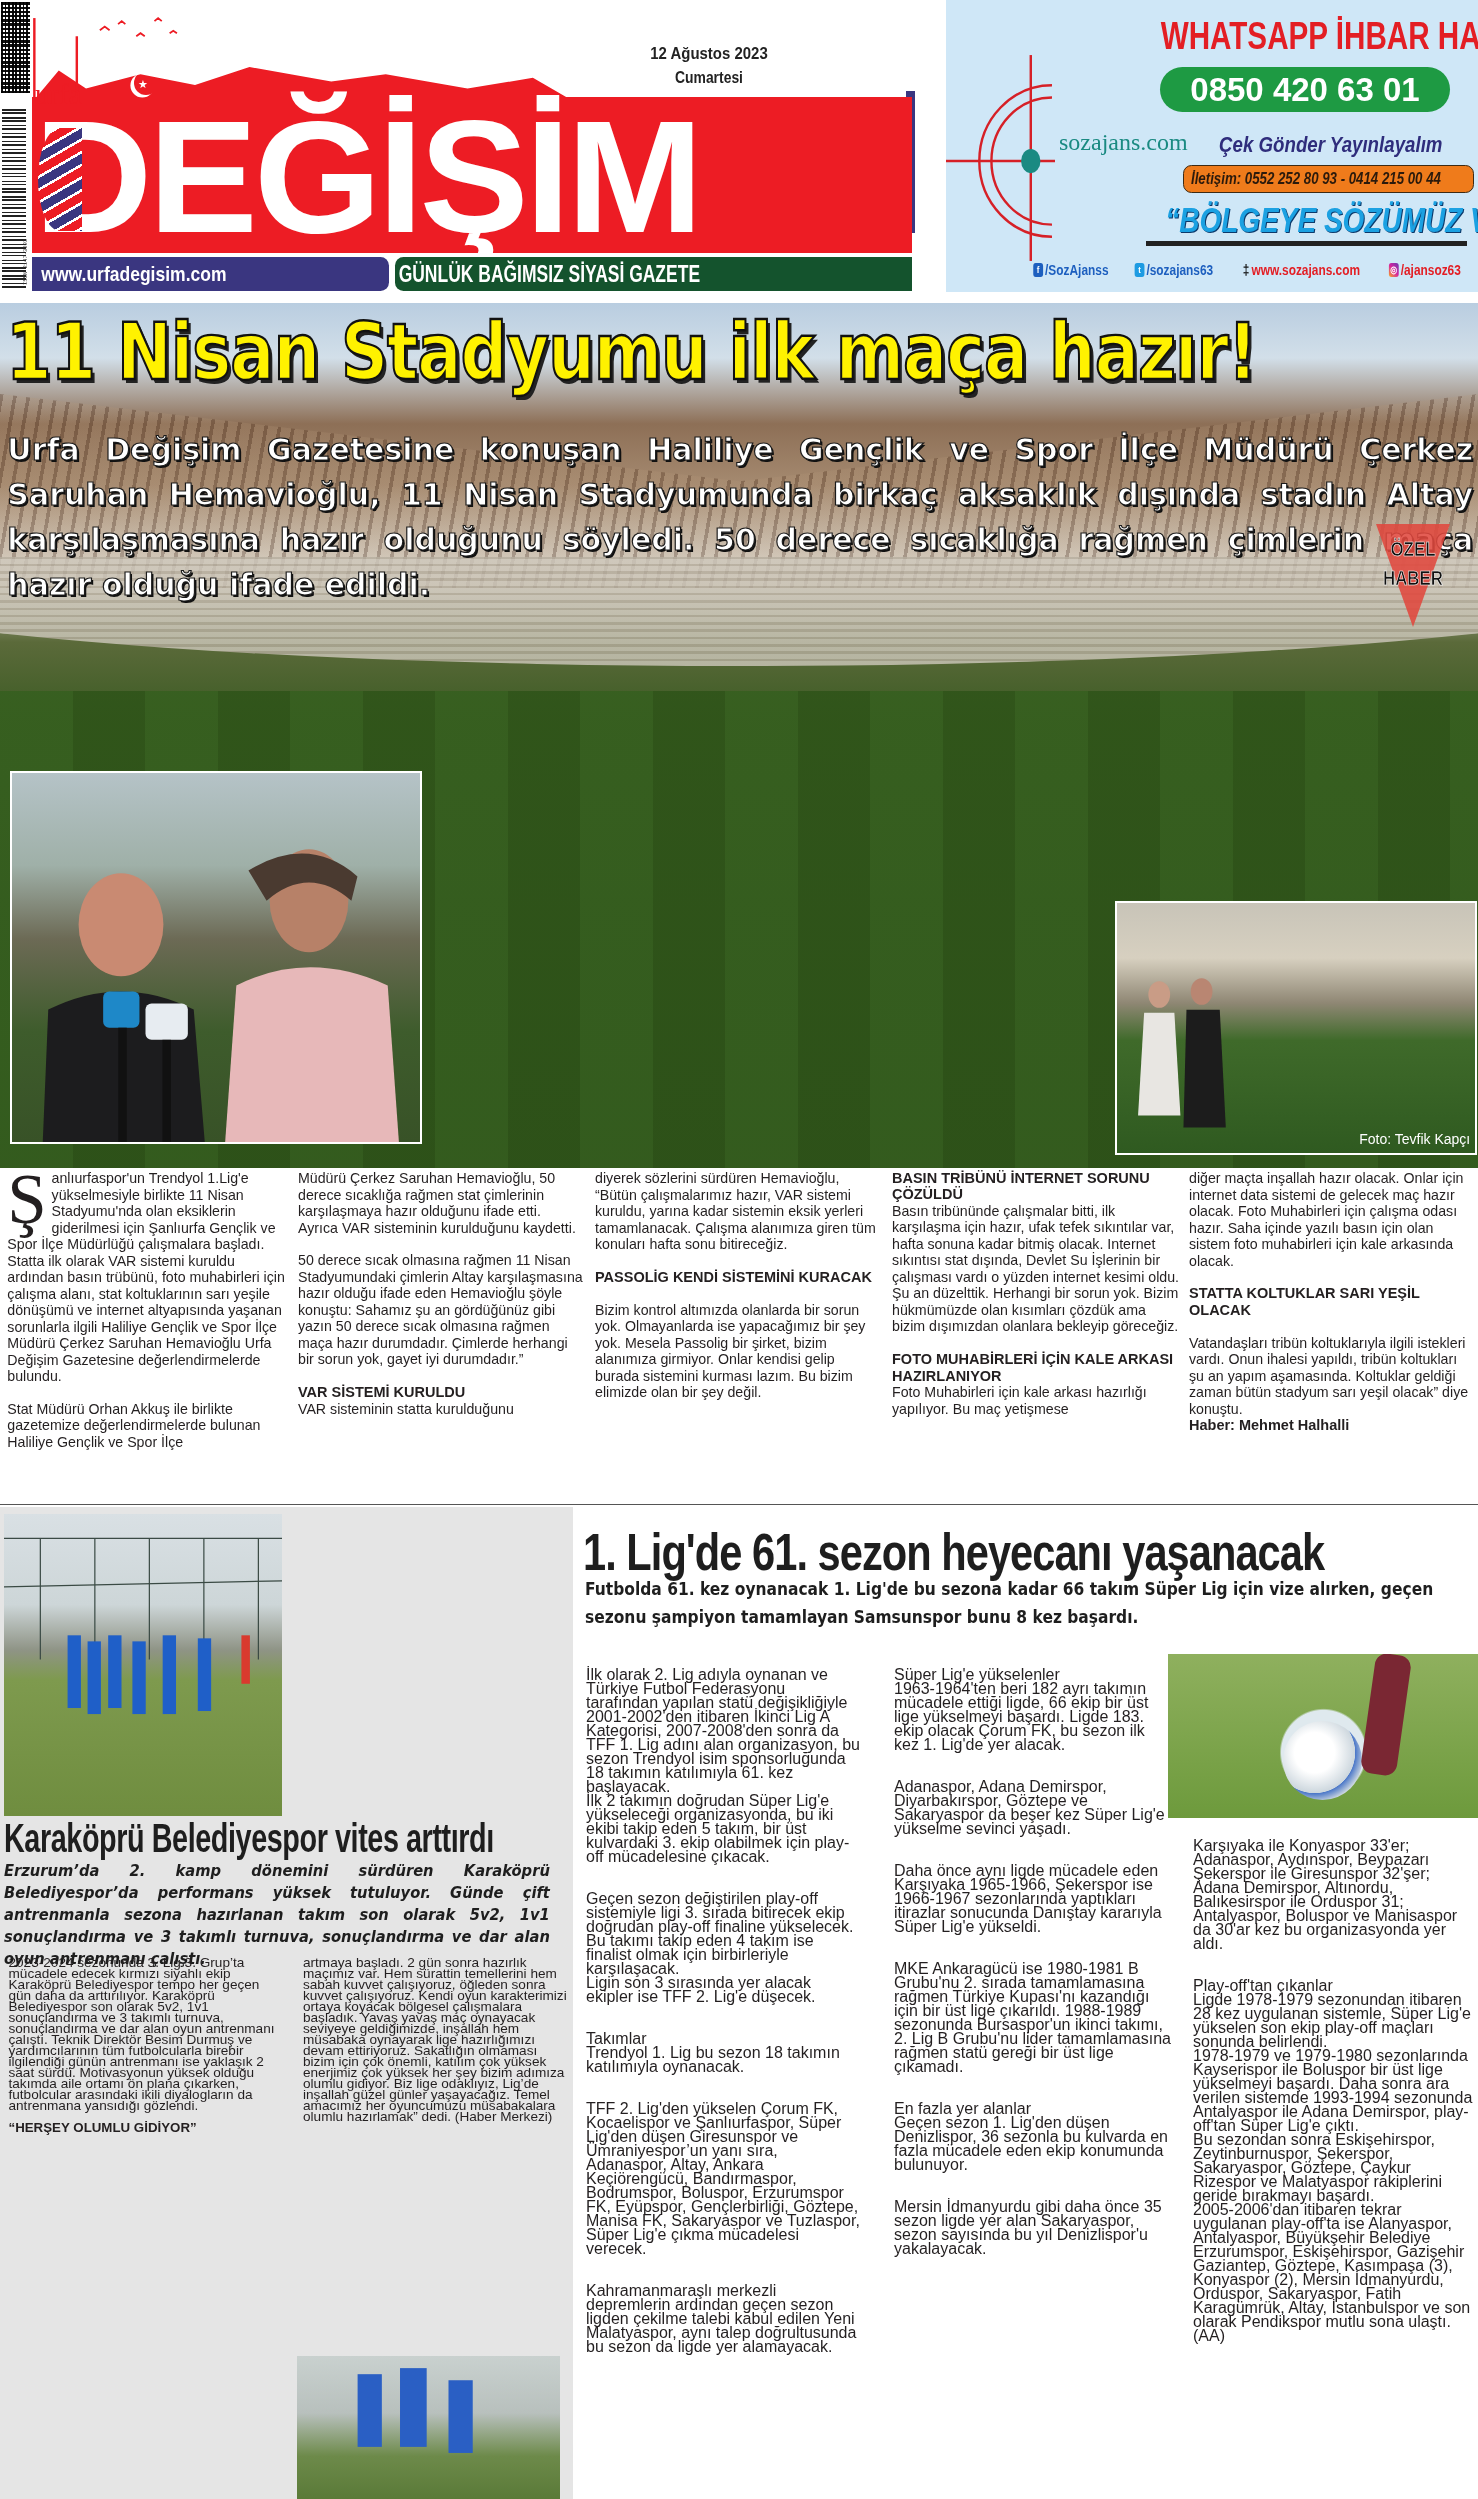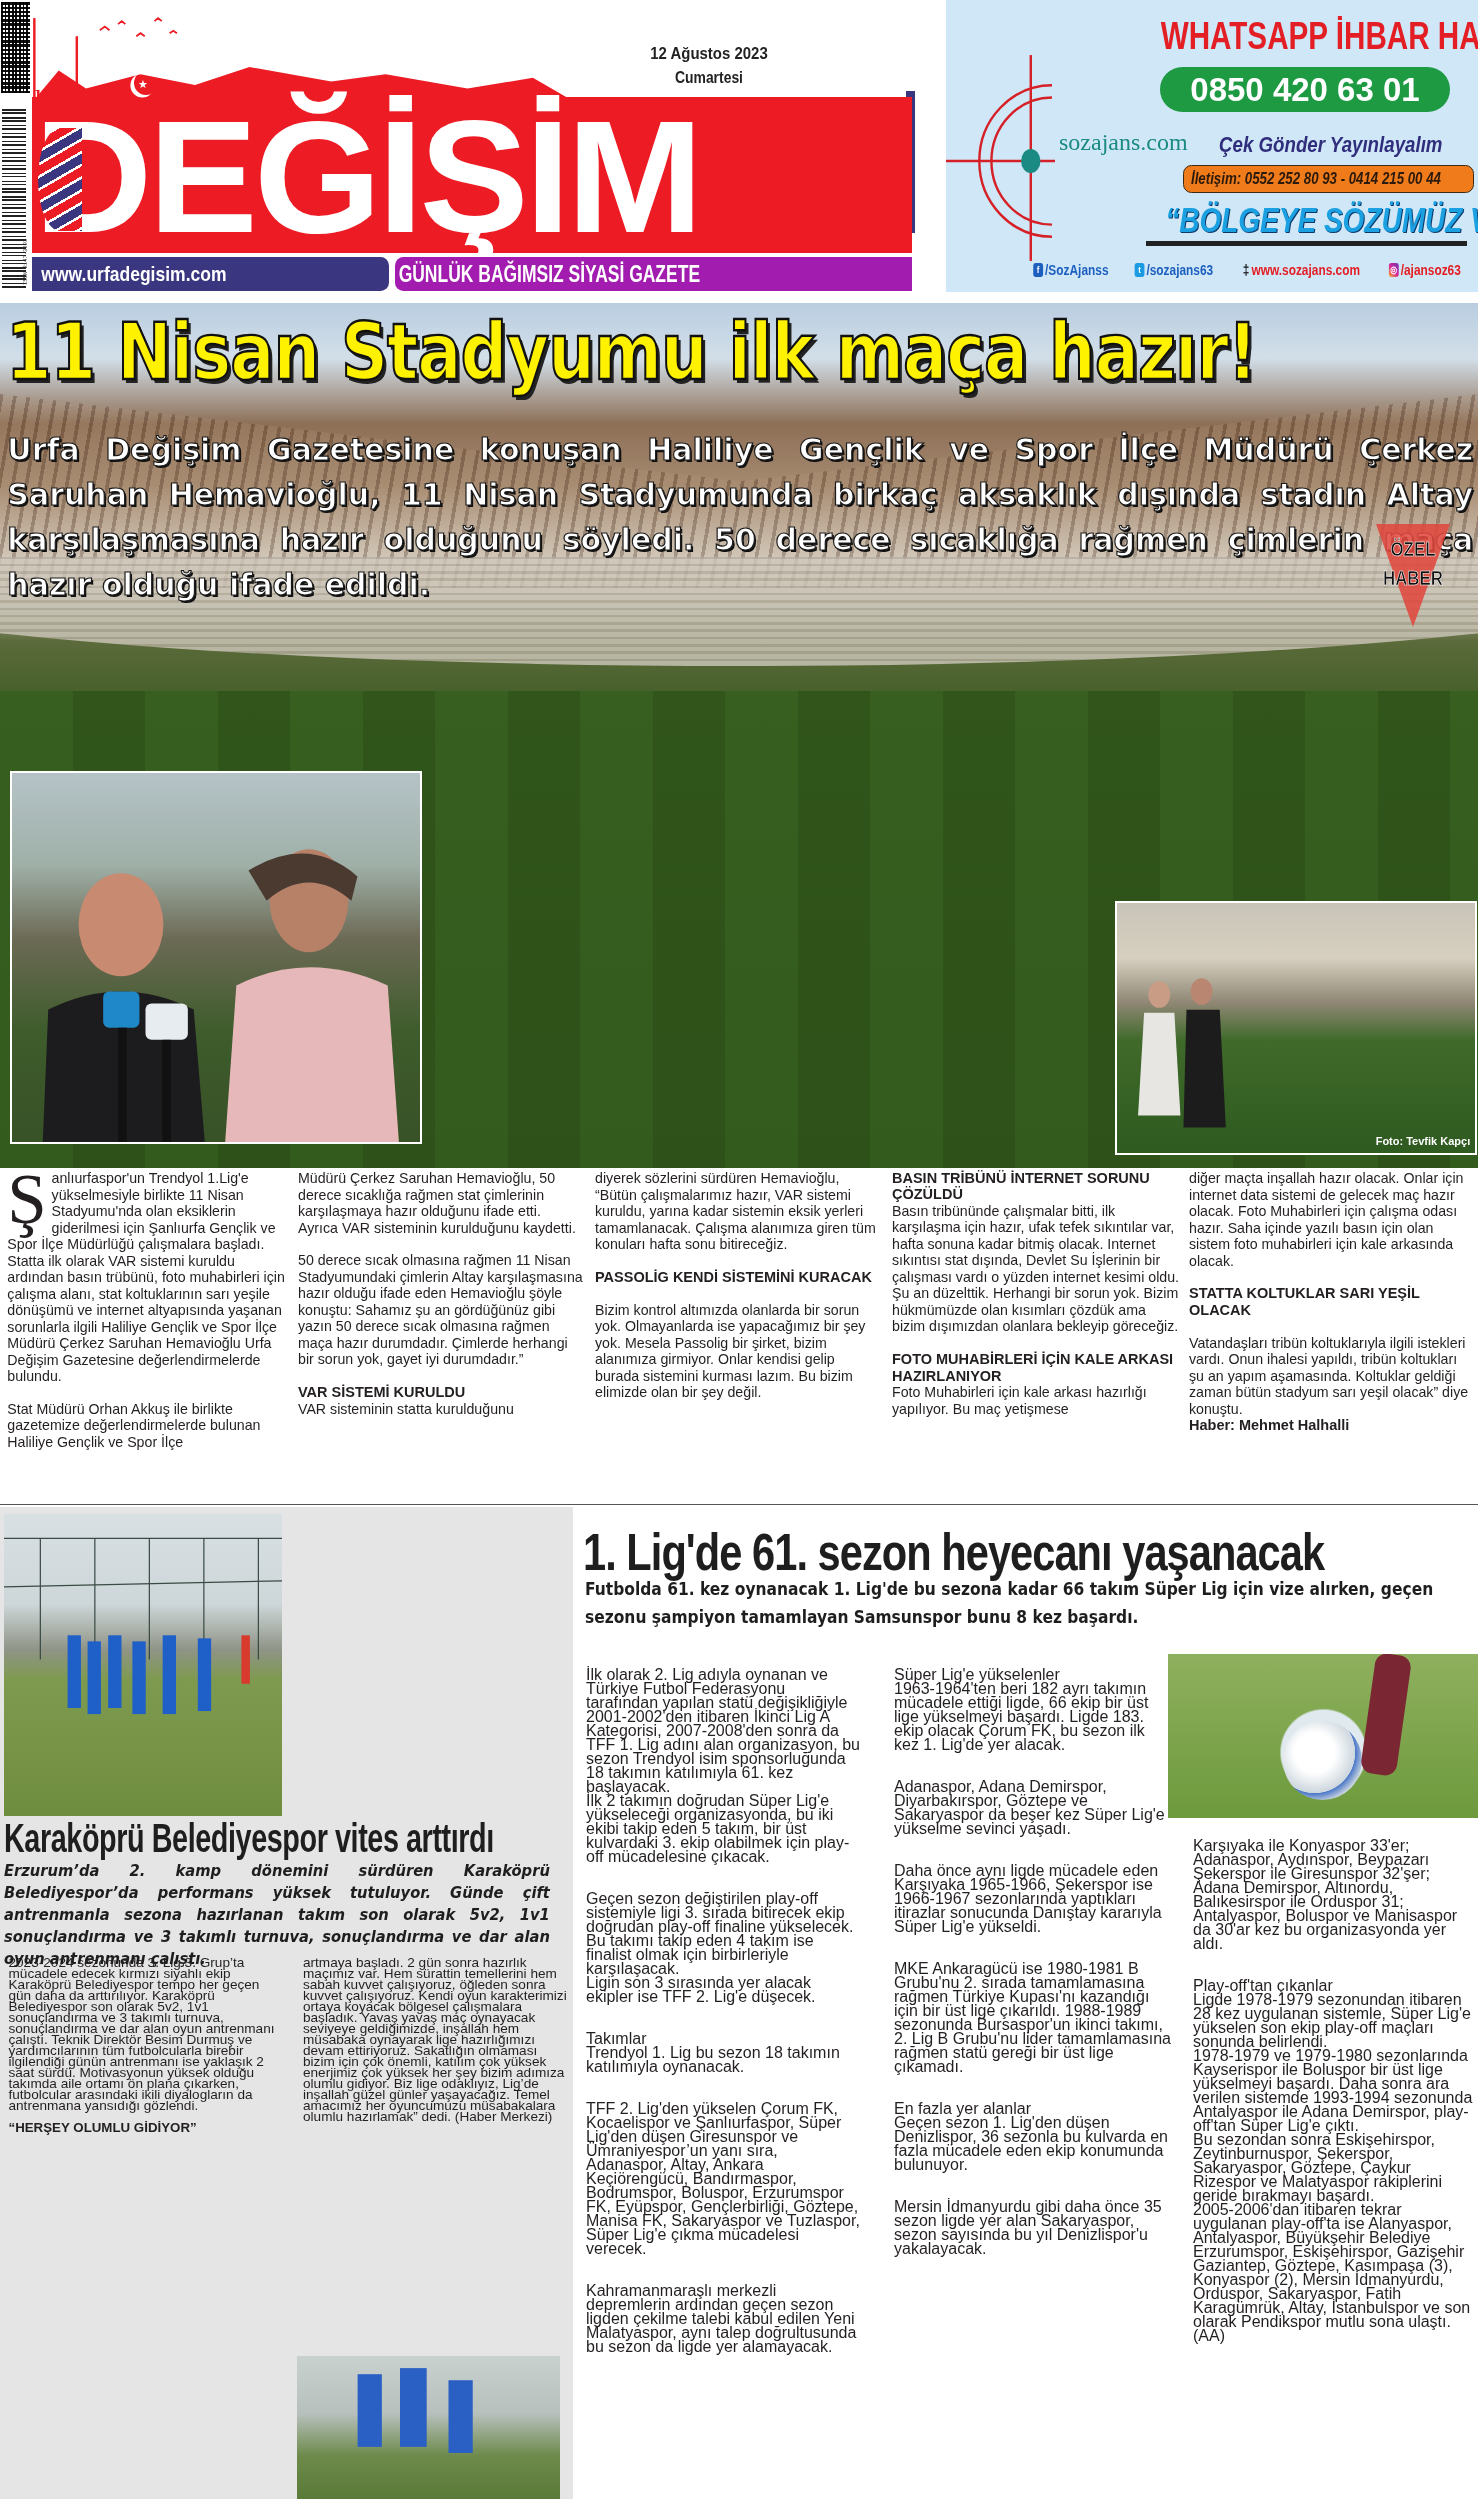--- a/index.html
+++ b/index.html
@@ -29,21 +29,21 @@
   .logo-shadow { position: absolute; left: 906px; top: 91px; width: 8.5px; height: 142px; background: #3a3680; }
   .urfa { position: absolute; left: 35px; top: 78px; font-family: "Liberation Serif", serif; font-size: 29px; color: #ed1c24; }
   .logo-word { position: absolute; left: 34px; top: 102px; font-family: "Liberation Sans", sans-serif; font-weight: bold;
         font-size: 159px; line-height: 151px; color: #ffffff; letter-spacing: -3.6px; transform: scaleX(1.03); transform-origin: left; }
   .crescent { position: absolute; left: 134px; top: 71px; width: 24px; height: 24px; border-radius: 50%;
         box-shadow: -3.6px 2.4px 0 0 #ffffff; }
   .star { position: absolute; left: 138px; top: 78px; color: #fff; font-size: 11px; }
   .globe { position: absolute; left: 38px; top: 128px; width: 44px; height: 103px; border-radius: 50% 0 0 50%;
         background: repeating-linear-gradient(150deg, #3a3680 0 8.5px, #ffffff 8.5px 11px, #ed1c24 11px 19.4px, #fff 19.4px 22px); }
   .site-bar { position: absolute; left: 31.5px; top: 257px; width: 357px; height: 34px; background: #3a3680; border-radius: 0 8.5px 8.5px 0; }
-  .tagline-bar { position: absolute; left: 395px; top: 257px; width: 517px; height: 34px; background: #a21caf; border-radius: 8.5px 0 0 8.5px; }
+  .tagline-bar { position: absolute; left: 395px; top: 257px; width: 517px; height: 34px; background: #14532d; border-radius: 8.5px 0 0 8.5px; }
   .site-bar span { display:block; color:#fff; font-weight:bold; font-size: 20.6px; line-height:34px; padding-left:11px; transform: scaleX(0.85); transform-origin:left; white-space:nowrap; }
   .tagline-bar span { display:block; color:#fff; font-weight:bold; font-size: 23px; line-height:34px; padding-left:4.8px; transform: scaleX(0.76); transform-origin:left; white-space:nowrap; }
 
   
   .ad { position: absolute; left: 946px; top: 0; width: 533px; height: 292px; background: #cfe7f7; }
   .ad-target { position: absolute; left: 0; top: 55px; width: 109px; height: 206px; }
   .ad-title { position: absolute; left: 128px; top: 14.5px; width: 394px; text-align: right; font-weight: bold; font-size: 38px;
         color: #e31e24; transform: scaleX(0.78); transform-origin: right; white-space: nowrap; }
   .ad-phone { position: absolute; left: 214px; top: 67px; width: 290px; height: 45px; background: #1e9a43; border-radius: 22.4px;
         color: #fff; font-weight: bold; font-size: 33px; text-align: center; line-height: 45px; }
@@ -86,21 +86,21 @@
   .ozel .t { position: absolute; left: 0; width: 74px; text-align: center; font-weight: bold; color: #111; font-size: 20.6px;
         -webkit-text-stroke: 0.6px #fff; transform: scaleX(0.82); }
   .ozel .t1 { top: 13.3px; } .ozel .t2 { top: 42px; }
 
   .photo-inset1 { position: absolute; left: 9.7px; top: 468px; width: 412px; height: 373px; border: 2.4px solid #fff; overflow: hidden;
         background: linear-gradient(180deg, #b5c3c7 0, #9fb0a8 25%, #6c6a55 45%, #3e5c2c 70%, #385227 100%); }
   .inset1-person1 { position: absolute; left: 18px; top: 79px; width: 182px; height: 303px; }
   .inset1-person2 { position: absolute; left: 200px; top: 55px; width: 194px; height: 327px; }
   .photo-inset2 { position: absolute; left: 1115px; top: 598px; width: 362px; height: 254px; border: 2.4px solid #fff; overflow: hidden;
         background: linear-gradient(180deg, #c8c4b8 0, #d7d0c0 22%, #8f8774 40%, #3f6a2a 55%, #2f5a20 100%); }
-  .photo-credit { position: absolute; right: 4.8px; bottom: 6px; font-weight: bold; font-size: 11px; color: #fff; padding-left: 43px; }
+  .photo-credit { position: absolute; right: 4.8px; bottom: 6px; font-weight: normal; font-size: 14px; color: #fff; padding-left: 43px; }
 
   
   .a1-cols { position: absolute; left: 0; top: 1170px; width: 1479px; height: 334px; }
   .col { position: absolute; top: 0; font-family: "Liberation Sans", sans-serif; font-size: 14.2px; line-height: 16.5px; color: #231f20; }
   .col p { margin-bottom: 16.4px; }
   .col h4 { font-weight: bold; font-size: 14.5px; line-height: 16.4px; }
   .dropcap { float: left; font-family: "Liberation Serif", serif; font-size: 71px; line-height: 55px; margin: 2.4px 4.8px 0 0; color: #231f20; }
   .a1-rule { position: absolute; left: 0; top: 1504px; width: 1479px; height: 1.2px; background: #555; }
 
   

